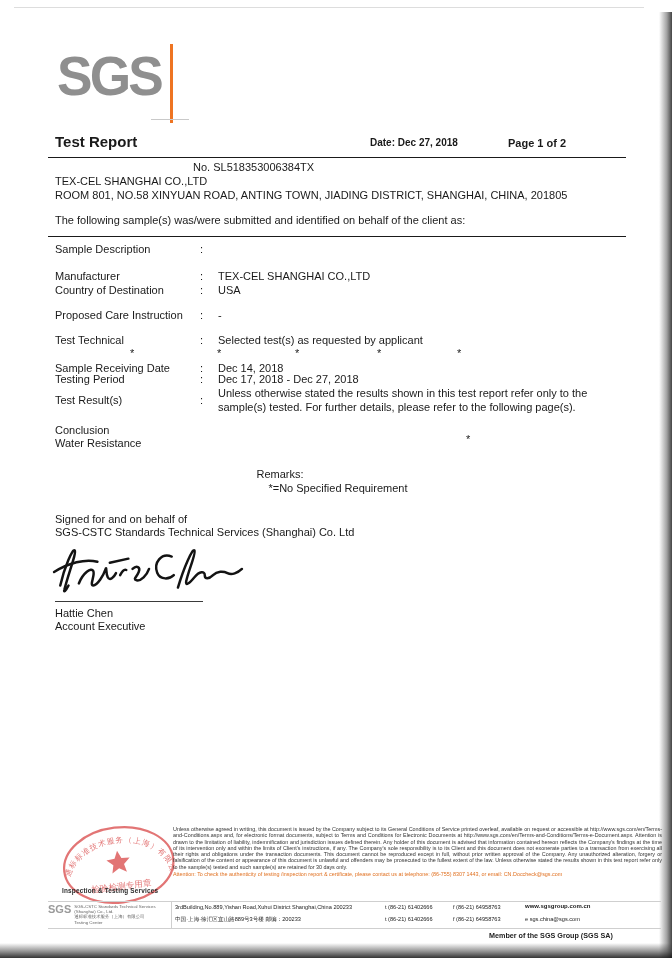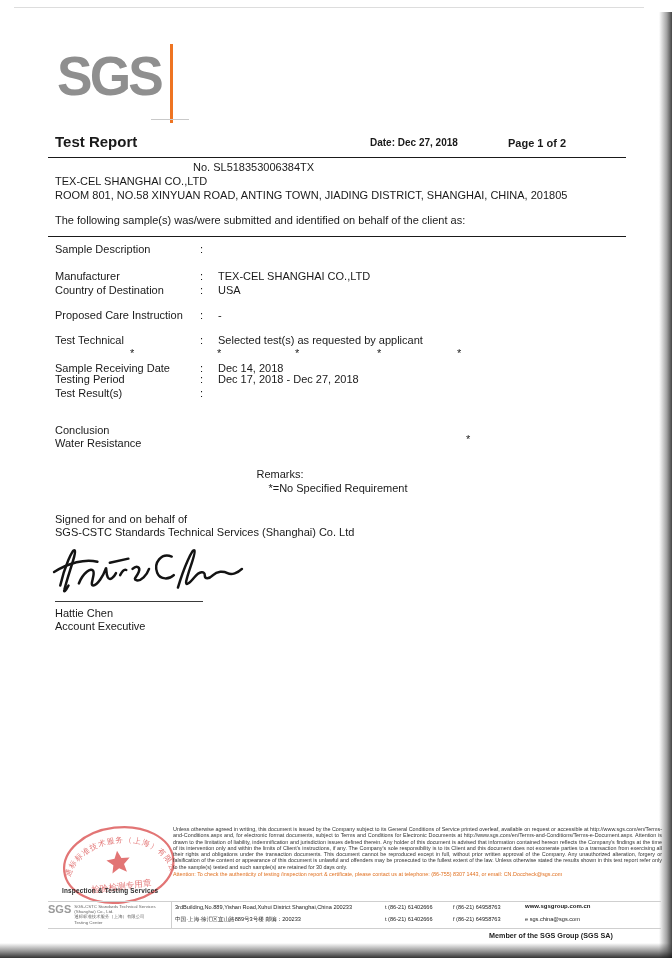--- a/index.html
+++ b/index.html
@@ -111,20 +111,21 @@
     <span class="fvalue">Dec 14, 2018</span>
   </div>
   <div class="frow" style="top:373px;">
     <span class="flabel">Testing Period</span>
     <span class="fcolon">:</span>
     <span class="fvalue">Dec 17, 2018 -  Dec 27, 2018</span>
   </div>
   <div class="frow" style="top:387px;">
     <span class="flabel">Test Result(s)</span>
     <span class="fcolon">:</span>
+    <span class="fvalue">Unless otherwise  stated the results shown in this test report refer only to the sample(s) tested. For further details, please refer to the following page(s).</span>
   </div>
 
   <div class="line" style="left:55px;top:424px;">Conclusion</div>
   <div class="line" style="left:55px;top:437px;">Water Resistance</div>
   <span class="ast" style="left:466px;top:433px;">*</span>
 
   <div class="frow nosep" style="top:468px;flex-direction:column;">
     <span class="flabel">Remarks:</span>
 
     <span class="fvalue">*=No Specified Requirement</span>

